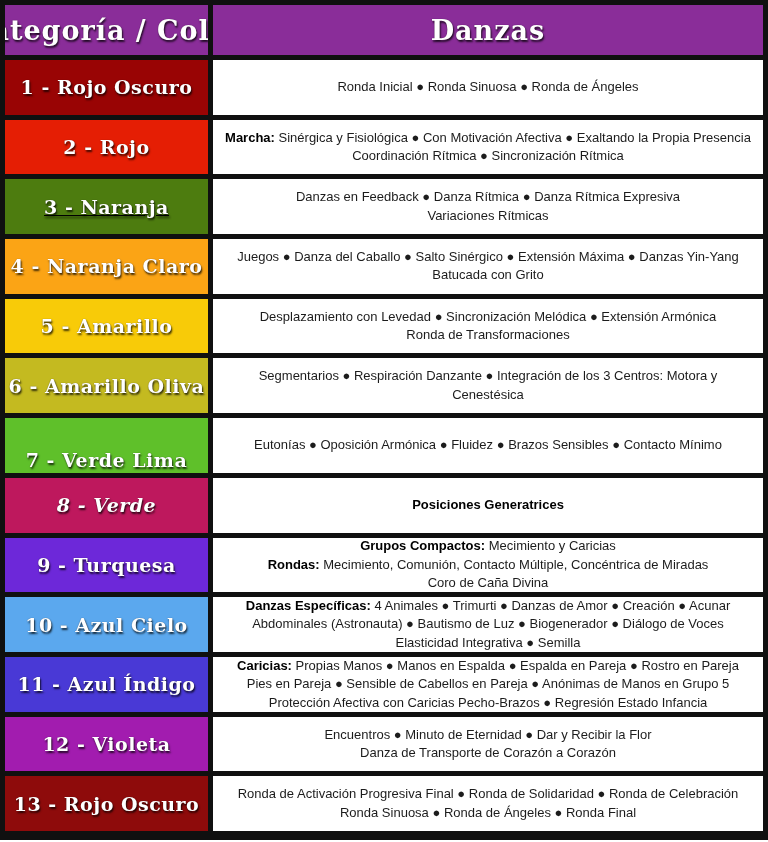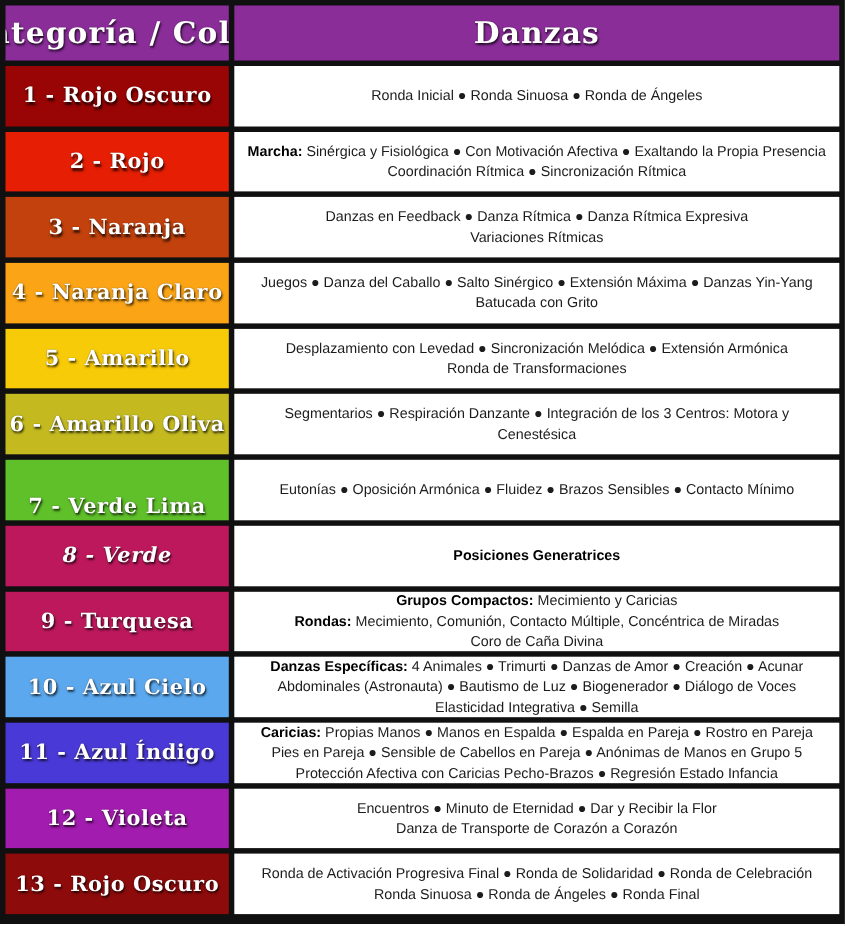--- a/index.html
+++ b/index.html
@@ -83,21 +83,21 @@
     </div>
 
     <div class="cell cat" style="background: rgb(229, 30, 4);">
       <span class="cat-label">2 - Rojo</span>
     </div>
     <div class="cell dan">
       <span class="line"><b>Marcha:</b><span> Sinérgica y Fisiológica ● Con Motivación Afectiva ● Exaltando la Propia Presencia</span></span>
       <span class="line"><b></b><span>Coordinación Rítmica ● Sincronización Rítmica</span></span>
     </div>
 
-    <div class="cell cat" style="background: #c2410c;">
+    <div class="cell cat" style="background: #4d7c0f; text-decoration: underline;">
       <span class="cat-label">3 - Naranja</span>
     </div>
     <div class="cell dan">
       <span class="line"><b></b><span>Danzas en Feedback ● Danza Rítmica ● Danza Rítmica Expresiva</span></span>
       <span class="line"><b></b><span>Variaciones Rítmicas</span></span>
     </div>
 
     <div class="cell cat" style="background: rgb(251, 164, 21);">
       <span class="cat-label">4 - Naranja Claro</span>
     </div>
@@ -128,21 +128,21 @@
       <span class="line"><b></b><span>Eutonías ● Oposición Armónica ● Fluidez ● Brazos Sensibles ● Contacto Mínimo</span></span>
     </div>
 
     <div class="cell cat" style="background: #be185d; font-style: italic;">
       <span class="cat-label">8 - Verde</span>
     </div>
     <div class="cell dan">
       <span class="line"><b>Posiciones Generatrices</b><span></span></span>
     </div>
 
-    <div class="cell cat" style="background: #be185d;">
+    <div class="cell cat" style="background: #6d28d9;">
       <span class="cat-label">9 - Turquesa</span>
     </div>
     <div class="cell dan">
       <span class="line"><b>Grupos Compactos:</b><span> Mecimiento y Caricias</span></span>
       <span class="line"><b>Rondas:</b><span> Mecimiento, Comunión, Contacto Múltiple, Concéntrica de Miradas</span></span>
       <span class="line"><b></b><span>Coro de Caña Divina</span></span>
     </div>
 
     <div class="cell cat" style="background: rgb(91, 168, 238);">
       <span class="cat-label">10 - Azul Cielo</span>

